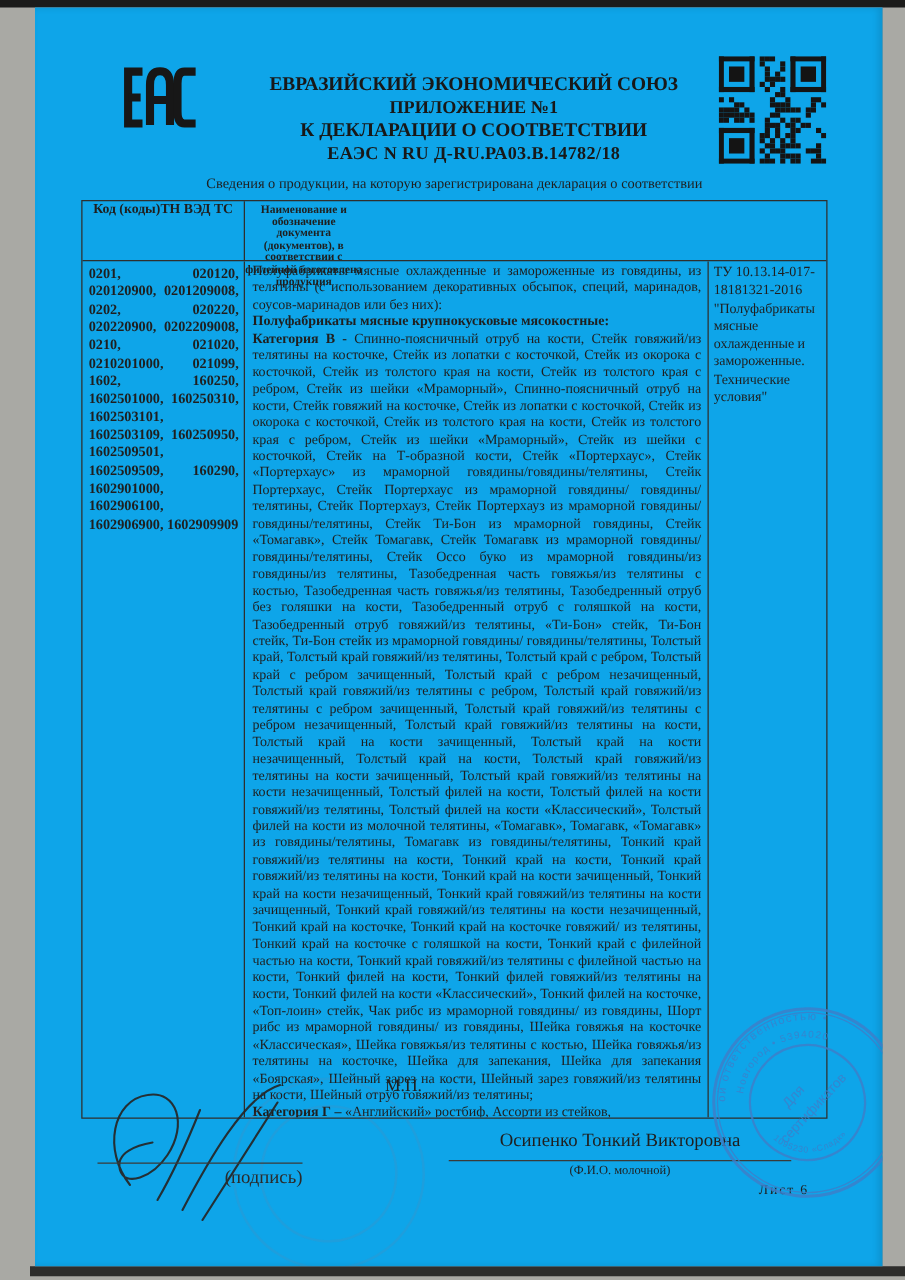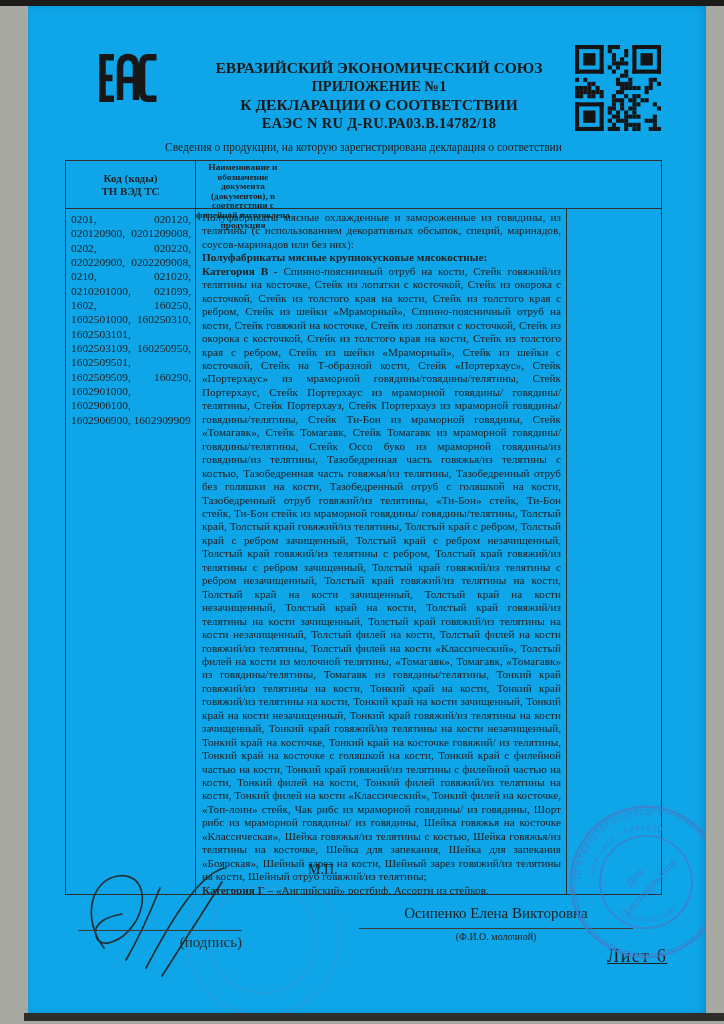--- a/index.html
+++ b/index.html
@@ -29,39 +29,39 @@
   .subtitle { position:absolute; left:37px; top:135px; width:597px; text-align:center; font-weight:normal; font-size:11.5px; }
 
   
   .tbl { position:absolute; left:37px; top:154px; width:597px; border:1.4px solid #2f2f2d; background:transparent; }
   .thead { display:flex; border-bottom:1.4px solid #2f2f2d; height:48px; }
   .tbody { display:flex; height:685px; overflow:hidden; }
   .c1 { width:130px; border-right:1.2px solid #2f2f2d; }
   .c2 { width:371px; border-right:1.2px solid #2f2f2d; }
   .c3 { width:94px; }
   .h { font-weight:bold; text-align:center; }
-  .h.c1 { display:flex; flex-direction:column; justify-content:center; font-size:11px; line-height:13px; }
+  .h.c1 { display:flex; flex-direction:row; justify-content:center; font-size:11px; line-height:13px; }
   .h.c2 { font-size:10.8px; line-height:12px; padding:3px 6px 0 6px; }
   .h.c2 .sub { margin-top:5px; font-size:10.5px; }
   .h.c3 { font-size:9.2px; line-height:9.6px; padding-top:2px; }
-  .cell-codes { padding:3px 4px 0 5px; font-size:11.4px; line-height:14.35px; text-align:justify; }
+  .cell-codes { padding:3px 4px 0 5px; font-size:11.4px; line-height:14.35px; text-align:justify;font-weight:bold; }
   .cell-product { padding:2px 5px 0 6px; font-size:11.2px; line-height:13.45px; text-align:justify; overflow:hidden; }
   .cell-doc { padding:2px 3px 0 4px; font-size:11.2px; line-height:14.3px; text-align:left; }
   .par { margin:0; }
   .bld { font-weight:bold; }
 
   
   .sig-line { position:absolute; left:50px; top:924px; width:164px; border-top:1.4px solid #3a3a38; }
   .sig-caption { position:absolute; left:50px; top:928px; width:164px; text-align:right; font-size:15px; color:#2b2b2b; }
   .sig-svg { position:absolute; left:46px; top:842px; width:220px; height:148px; }
   .mp { position:absolute; left:280px; top:856px; font-size:14px; }
   .applicant-name { position:absolute; left:333px; top:899px; width:270px; text-align:center; font-size:15px; }
   .name-line { position:absolute; left:331px; top:922px; width:274px; border-top:1.4px solid #3a3a38; }
   .name-caption { position:absolute; left:331px; top:925px; width:274px; text-align:center; font-size:10px; }
-  .sheet-label { position:absolute; left:579px; top:940px; font-size:18px; letter-spacing:1.5px;text-decoration:underline; }
+  .sheet-label { position:absolute; left:579px; top:940px; font-size:11px; letter-spacing:1.5px; }
 
   .stamp { position:absolute; left:530px; top:788px; width:176px; height:176px; opacity:.82; transform:rotate(-14deg); }
   .ghost-stamp { position:absolute; left:150px; top:848px; width:170px; height:170px; opacity:.11; transform:rotate(9deg); }
 </style>
 </head>
 <body>
 
 <div class="scan-edge-top"></div>
 <div class="scan-edge-bottom"></div>
 
@@ -232,20 +232,21 @@
       <div class="h c3">Наименование и обозначение документа (документов), в соответствии с филейной изготовлена продукция</div>
     </div>
     <div class="tbody">
       <div class="c1 cell-codes">0201, 020120, 020120900, 0201209008, 0202, 020220, 020220900, 0202209008, 0210, 021020, 0210201000, 021099, 1602, 160250, 1602501000, 160250310, 1602503101, 1602503109, 160250950, 1602509501, 1602509509, 160290, 1602901000, 1602906100, 1602906900, 1602909909</div>
       <div class="c2 cell-product">
           <p class="par"><span>Полуфабрикаты мясные охлажденные и замороженные  из говядины, из телятины (с использованием декоративных обсыпок, специй, маринадов, соусов-маринадов или без них):</span></p>
           <p class="par"><span class="bld">Полуфабрикаты мясные крупнокусковые мясокостные:</span></p>
           <p class="par"><span class="bld">Категория В - </span><span>Спинно-поясничный отруб на кости, Стейк говяжий/из телятины на косточке, Стейк из лопатки с косточкой, Стейк из окорока с косточкой, Стейк из толстого края на кости, Стейк из толстого края с ребром, Стейк из шейки «Мраморный», Спинно-поясничный отруб на кости, Стейк говяжий на косточке, Стейк из лопатки с косточкой, Стейк из окорока с косточкой, Стейк из толстого края на кости, Стейк из толстого края с ребром, Стейк из шейки «Мраморный», Стейк из шейки с косточкой, Стейк на Т-образной кости, Стейк «Портерхаус», Стейк «Портерхаус» из мраморной говядины/говядины/телятины, Стейк Портерхаус, Стейк Портерхаус из мраморной говядины/ говядины/телятины, Стейк Портерхауз, Стейк Портерхауз из мраморной говядины/говядины/телятины, Стейк Ти-Бон из мраморной говядины, Стейк «Томагавк», Стейк Томагавк, Стейк Томагавк из мраморной говядины/говядины/телятины, Стейк Оссо буко из мраморной говядины/из говядины/из телятины, Тазобедренная часть говяжья/из телятины с костью, Тазобедренная часть говяжья/из телятины, Тазобедренный отруб без голяшки на кости, Тазобедренный отруб с голяшкой на кости, Тазобедренный отруб говяжий/из телятины, «Ти-Бон» стейк, Ти-Бон стейк, Ти-Бон стейк из мраморной говядины/ говядины/телятины, Толстый край, Толстый край говяжий/из телятины,  Толстый край с ребром, Толстый край с ребром зачищенный, Толстый край с ребром незачищенный, Толстый край говяжий/из телятины с ребром, Толстый край говяжий/из телятины с ребром зачищенный, Толстый край говяжий/из телятины с ребром незачищенный, Толстый край говяжий/из телятины на кости, Толстый край на кости зачищенный, Толстый край на кости незачищенный, Толстый край на кости, Толстый край говяжий/из телятины на кости зачищенный, Толстый край говяжий/из телятины на кости незачищенный, Толстый филей на кости, Толстый филей на кости говяжий/из телятины, Толстый филей на кости «Классический», Толстый филей на кости из молочной телятины, «Томагавк», Томагавк, «Томагавк» из говядины/телятины, Томагавк из говядины/телятины, Тонкий край говяжий/из телятины на кости, Тонкий край на кости, Тонкий край говяжий/из телятины на кости, Тонкий край на кости зачищенный, Тонкий край на кости незачищенный, Тонкий край говяжий/из телятины на кости зачищенный, Тонкий край говяжий/из телятины на кости незачищенный, Тонкий край на косточке, Тонкий край на косточке говяжий/ из телятины, Тонкий край на косточке с голяшкой на кости, Тонкий край с филейной частью на кости, Тонкий край говяжий/из телятины с филейной частью на кости, Тонкий филей на кости, Тонкий филей говяжий/из телятины на кости, Тонкий филей на кости «Классический», Тонкий филей на косточке, «Топ-лоин» стейк, Чак рибс из мраморной говядины/ из говядины, Шорт рибс из мраморной говядины/ из говядины, Шейка говяжья на косточке «Классическая», Шейка говяжья/из телятины с костью, Шейка говяжья/из телятины на косточке, Шейка для запекания, Шейка для запекания «Боярская», Шейный зарез на кости, Шейный зарез говяжий/из телятины на кости, Шейный отруб говяжий/из телятины;</span></p>
           <p class="par"><span class="bld">Категория Г – </span><span>«Английский» ростбиф, Ассорти из стейков,</span></p>
         </div>
+      <div class="c3 cell-doc">ТУ 10.13.14-017-18181321-2016 "Полуфабрикаты мясные охлажденные и замороженные. Технические условия"</div>
     </div>
   </div>
 
   <div class="ghost-stamp">
     <svg viewBox="0 0 170 170" width="170" height="170">
       <g fill="none" stroke="#a1707c" stroke-width="2">
         <circle cx="85" cy="85" r="76"></circle>
         <circle cx="85" cy="85" r="54"></circle>
       </g>
     </svg>
@@ -259,21 +260,21 @@
         <path d="M 72,120 C 92,82 122,28 150,20"></path>
         <path d="M 88,128 L 148,34"></path>
       </g>
     </svg>
   </div>
   <div class="sig-line"></div>
   <div class="sig-caption">(подпись)</div>
 
   <div class="mp">М.П.</div>
 
-  <div class="applicant-name">Осипенко Елена Викторовна</div>
+  <div class="applicant-name">Осипенко Тонкий Викторовна</div>
   <div class="name-line"></div>
   <div class="name-caption">(Ф.И.О. молочной)</div>
 
   <div class="sheet-label">Лист  6</div>
 
   <div class="stamp">
     <svg viewBox="0 0 176 176" width="176" height="176">
       <defs>
         <path id="arcOuter" d="M 88,88 m -66,0 a 66,66 0 1 1 132,0"></path>
         <path id="arcInner" d="M 88,88 m -52,0 a 52,52 0 1 1 104,0"></path>

